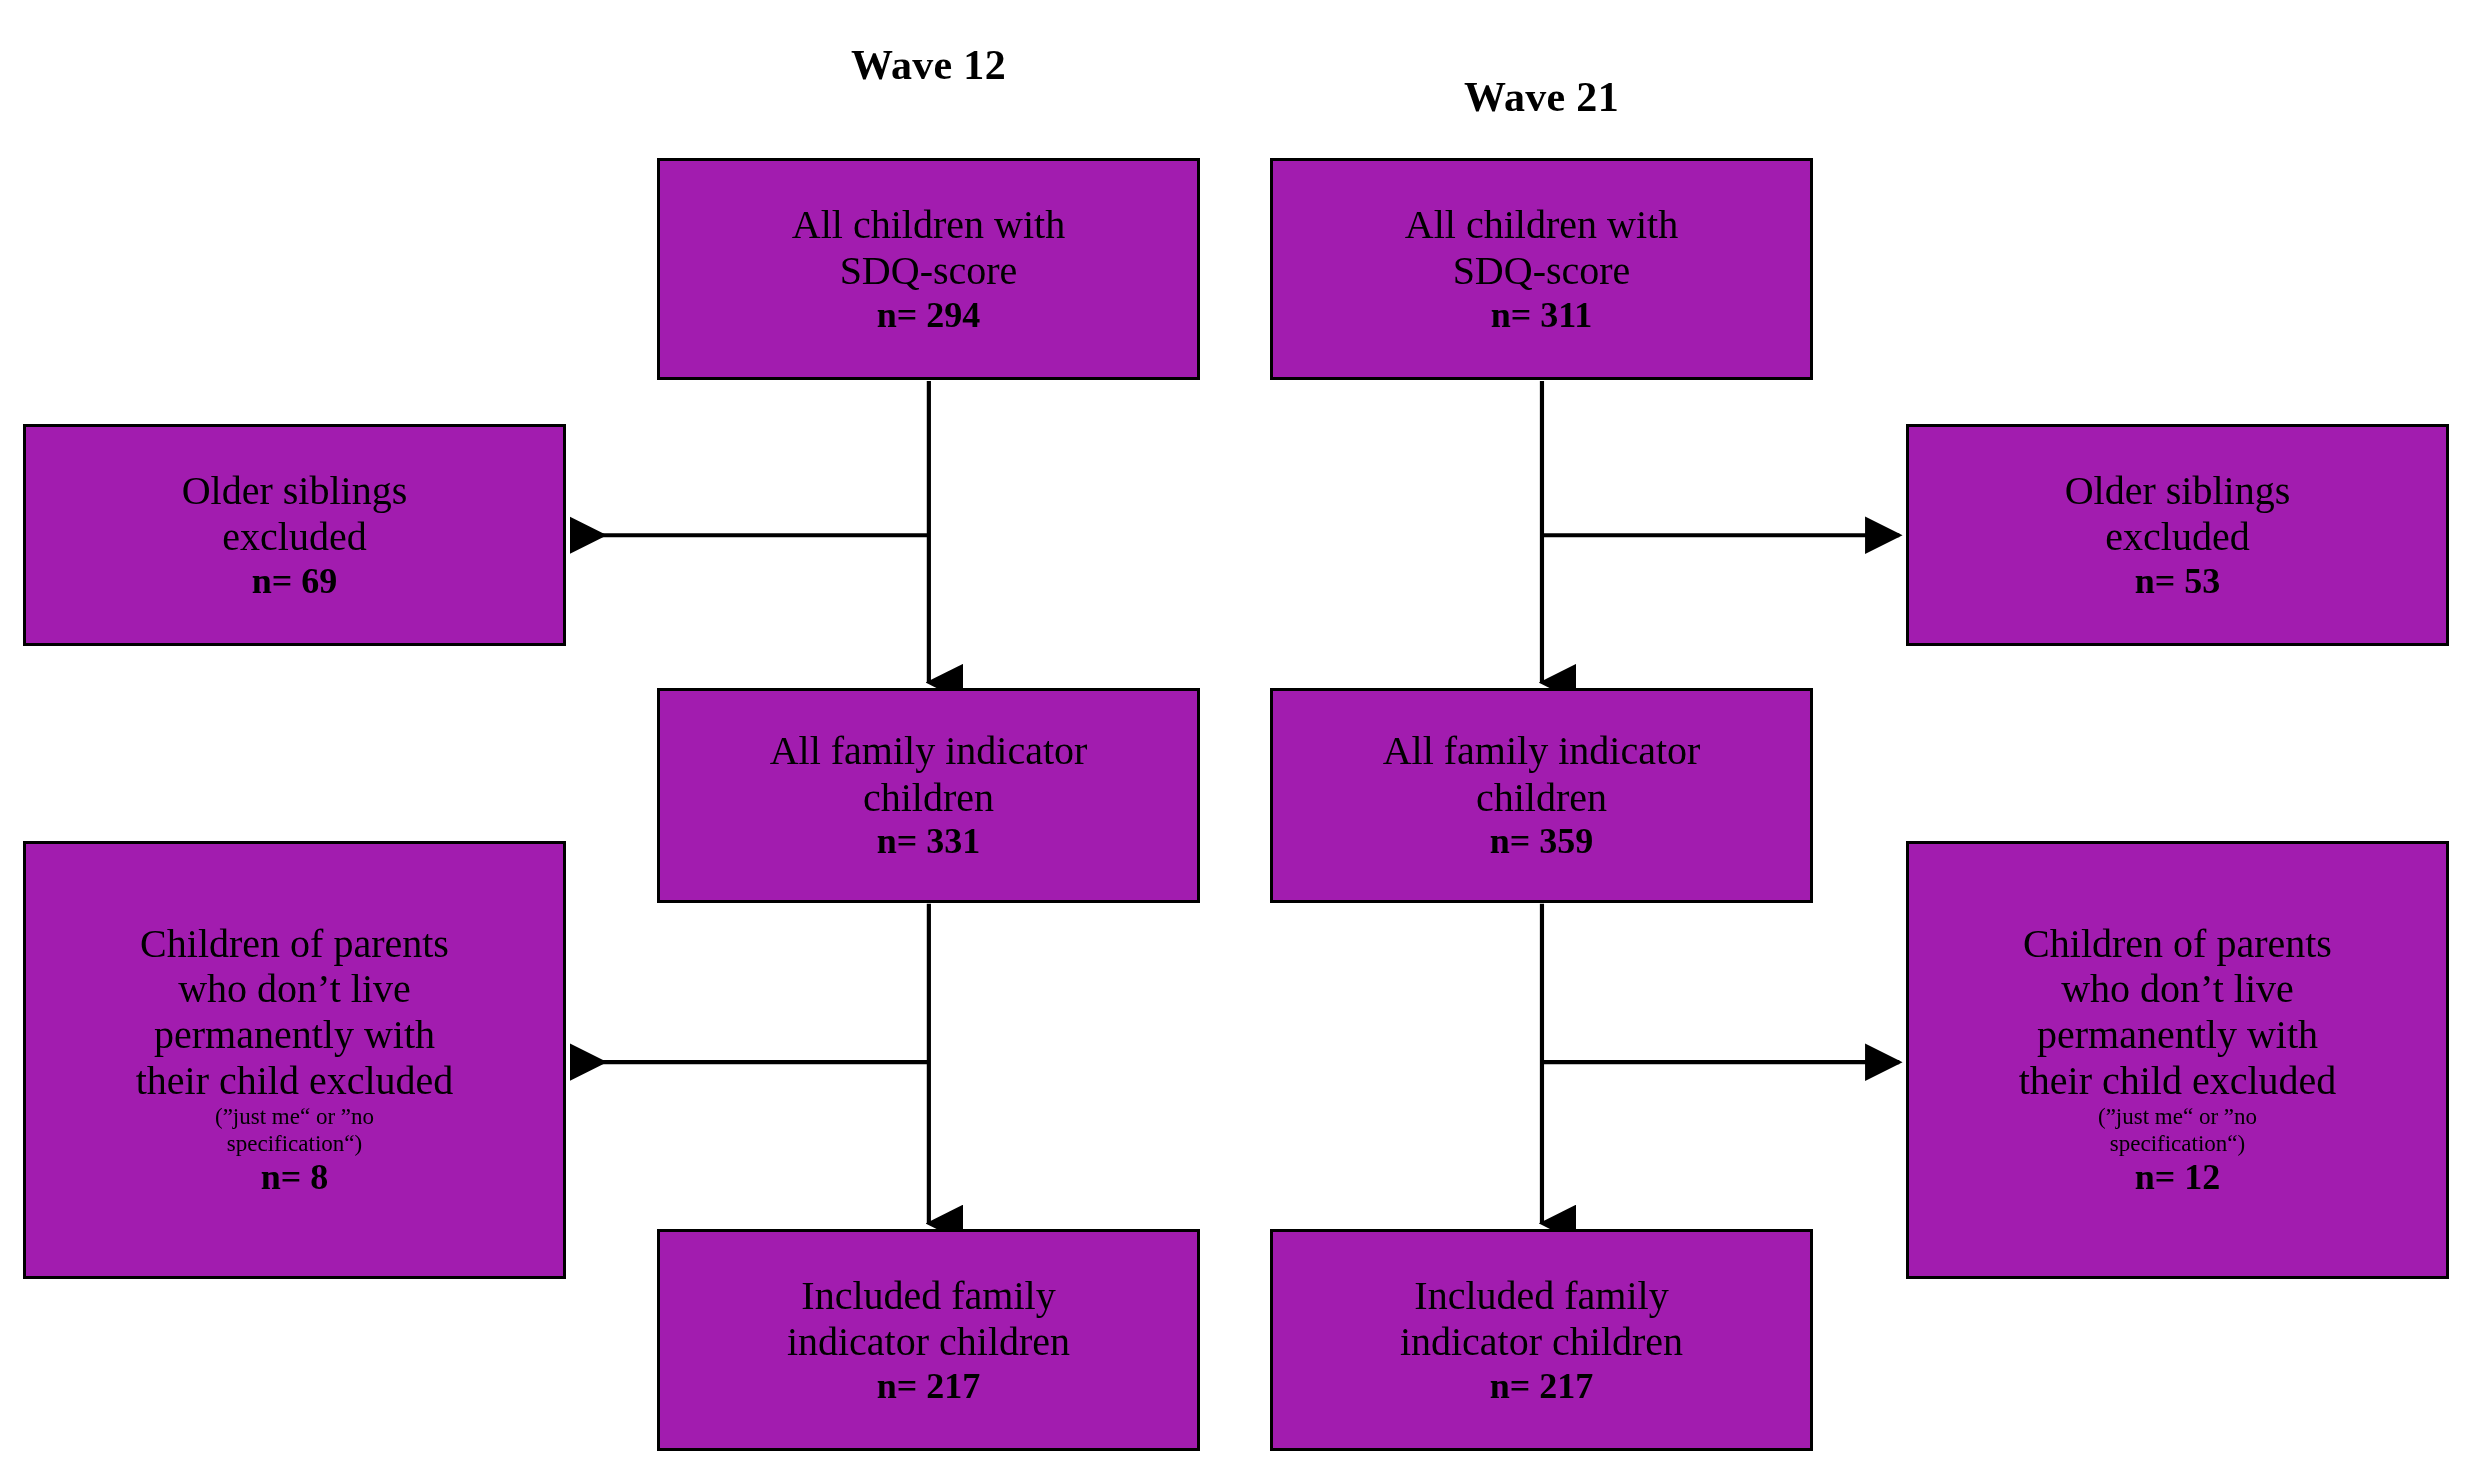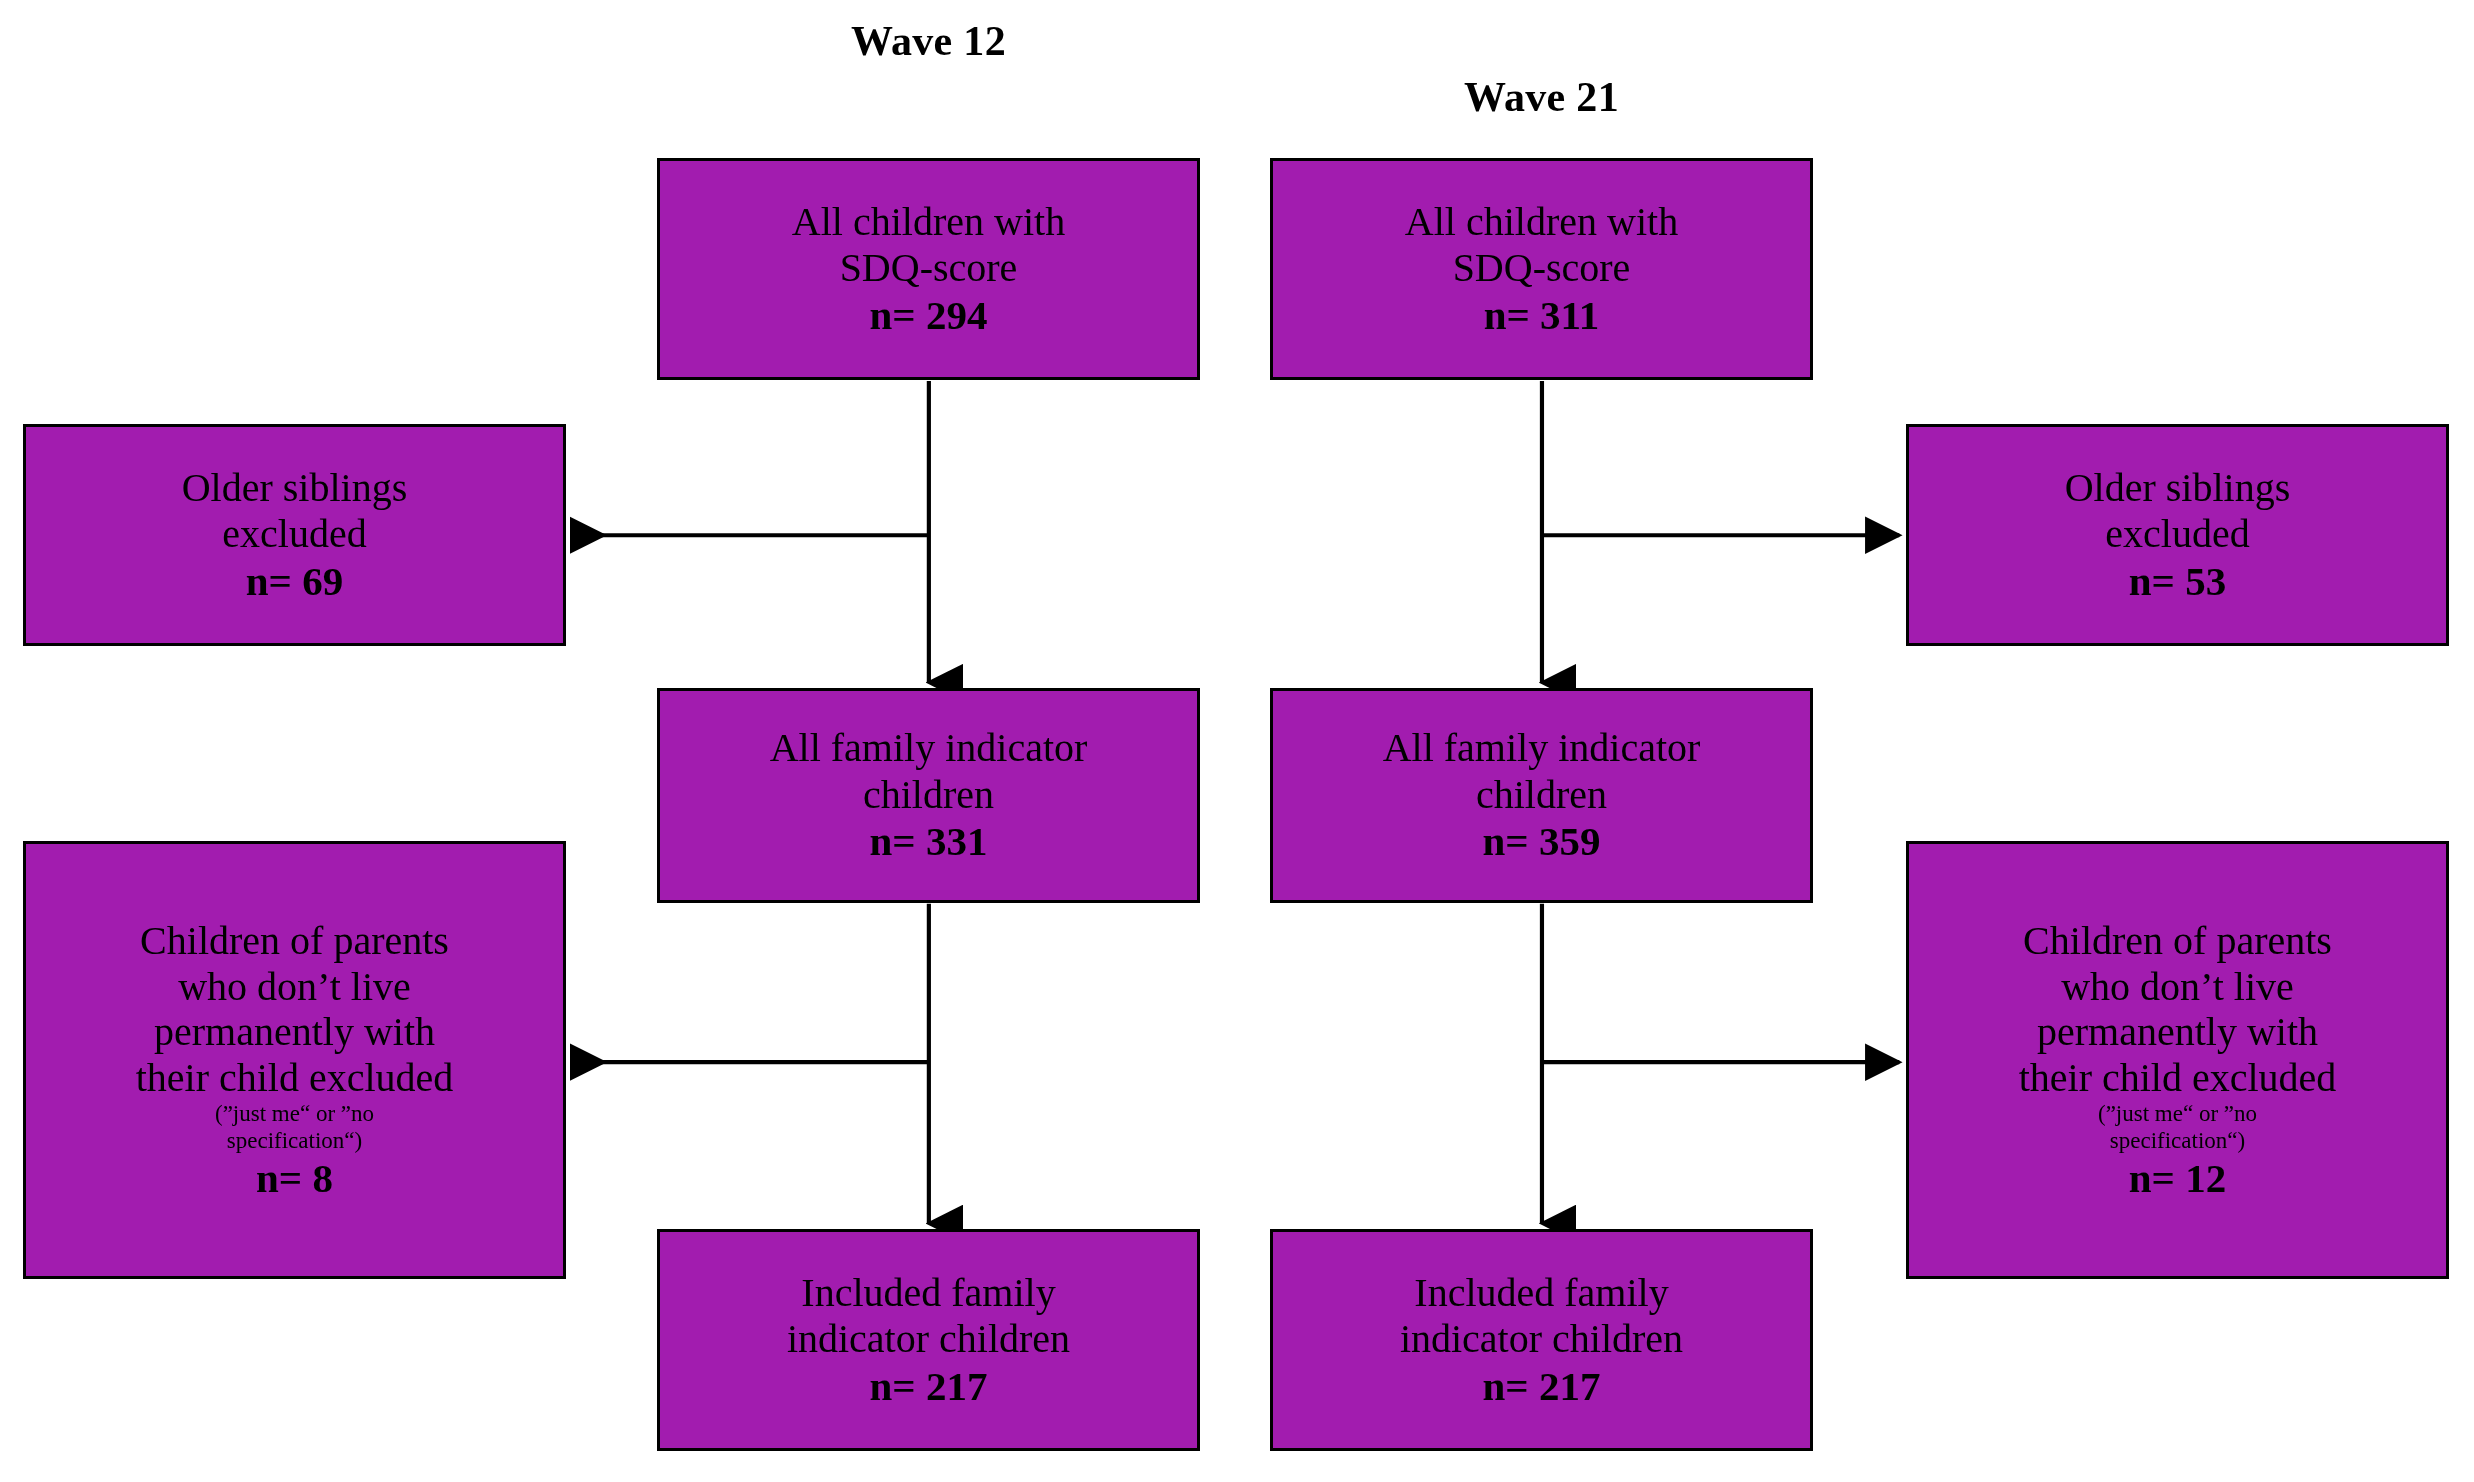--- a/index.html
+++ b/index.html
@@ -50,21 +50,21 @@
   .node .line {
     font-size: 40px;
     line-height: 1.16;
     white-space: nowrap;
   }
   .node .small {
     font-size: 23px;
     line-height: 1.18;
   }
   .node .count {
-    font-size: 41px;
+    font-size: 36px;
     line-height: 1.16;
     font-weight: bold;
     white-space: nowrap;
   }
   .node.tight .line { line-height: 1.14; }
 </style>
 </head>
 <body>
 
 <div id="canvas">
@@ -92,21 +92,21 @@
 
     <line x1="2218" y1="548" x2="2218" y2="982" stroke="#000000" stroke-width="6" marker-end="url(#arrowDown)"></line>
 
     <line x1="2218" y1="770" x2="2732" y2="770" stroke="#000000" stroke-width="6" marker-end="url(#arrowRight)"></line>
 
     <line x1="2218" y1="1300" x2="2218" y2="1760" stroke="#000000" stroke-width="6" marker-end="url(#arrowDown)"></line>
 
     <line x1="2218" y1="1528" x2="2732" y2="1528" stroke="#000000" stroke-width="6" marker-end="url(#arrowRight)"></line>
   </svg>
 
-  <div class="col-title" style="left:657px; top:20px; width:543px;">Wave 12</div>
+  <div class="col-title" style="left:657px; top:44px; width:543px;">Wave 12</div>
 
   <div class="col-title" style="left:1270px; top:36px; width:543px;margin-top:40px;">Wave 21</div>
 
   <div class="node" style="left:657px; top:158px; width:543px; height:222px;">
     <div class="line">All children with</div>
     <div class="line">SDQ-score</div>
     <div class="count">n= 294</div>
   </div>
 
   <div class="node" style="left:23px; top:424px; width:543px; height:222px;">

